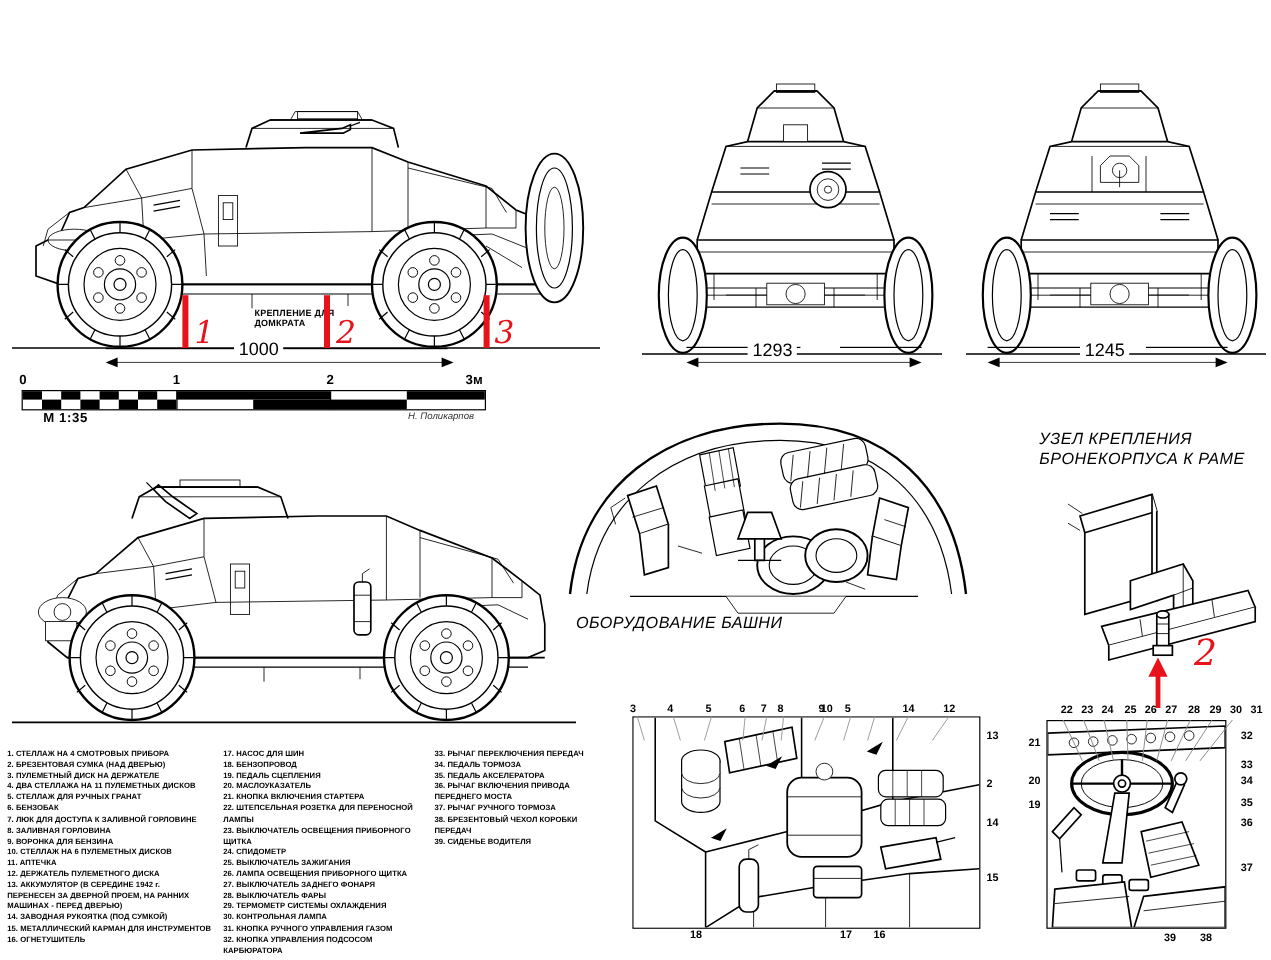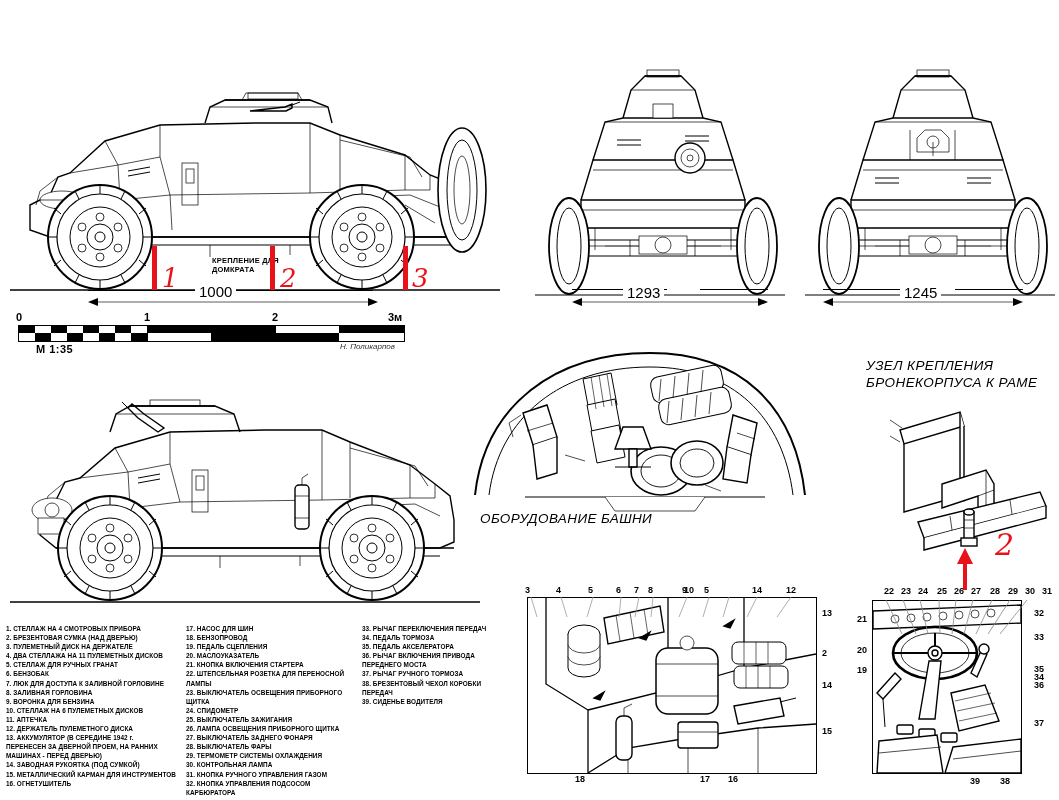--- a/index.html
+++ b/index.html
@@ -732,21 +732,21 @@
     <div class="num" style="left:1042px;top:586px;">31</div>
   </div>
   <div>
     <div class="num" style="left:857px;top:614px;">21</div>
     <div class="num" style="left:857px;top:645px;">20</div>
     <div class="num" style="left:857px;top:665px;">19</div>
   </div>
   <div>
     <div class="num" style="left:1034px;top:608px;">32</div>
     <div class="num" style="left:1034px;top:632px;">33</div>
-    <div class="num" style="left:1034px;top:645px;margin-top:27px;">34</div>
+    <div class="num" style="left:1034px;top:645px;">34</div>
     <div class="num" style="left:1034px;top:664px;">35</div>
     <div class="num" style="left:1034px;top:680px;">36</div>
     <div class="num" style="left:1034px;top:718px;">37</div>
   </div>
   <div>
     <div class="num" style="left:970px;top:776px;">39</div>
     <div class="num" style="left:1000px;top:776px;">38</div>
   </div>
 
   <svg style="position:absolute;left:872px;top:594px;pointer-events:none;" width="160" height="42">

